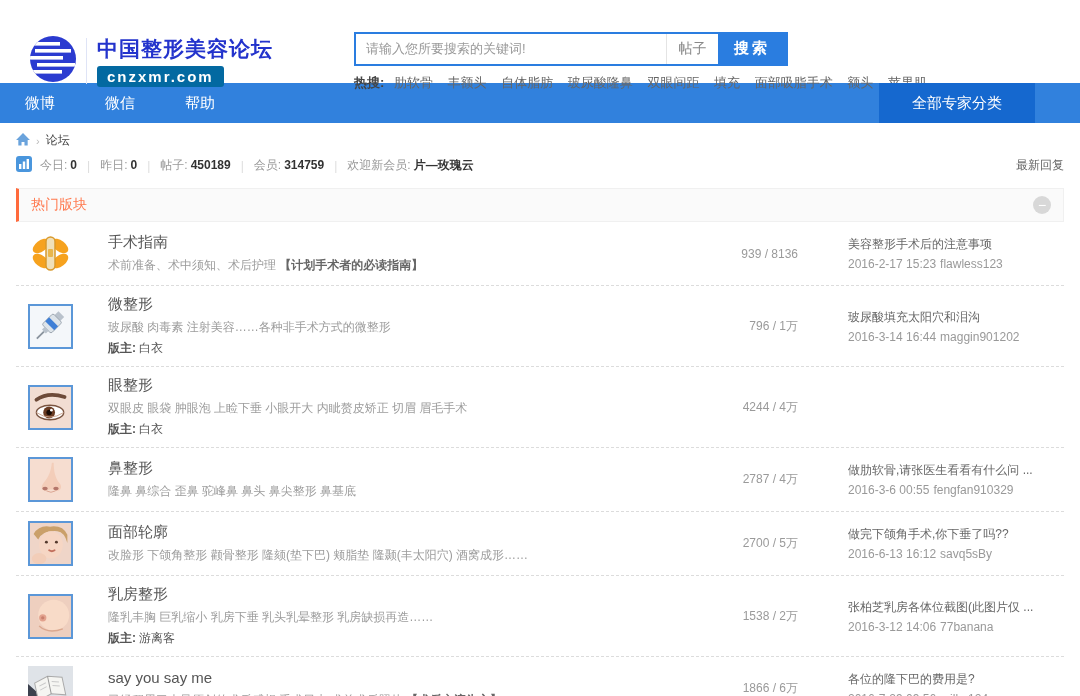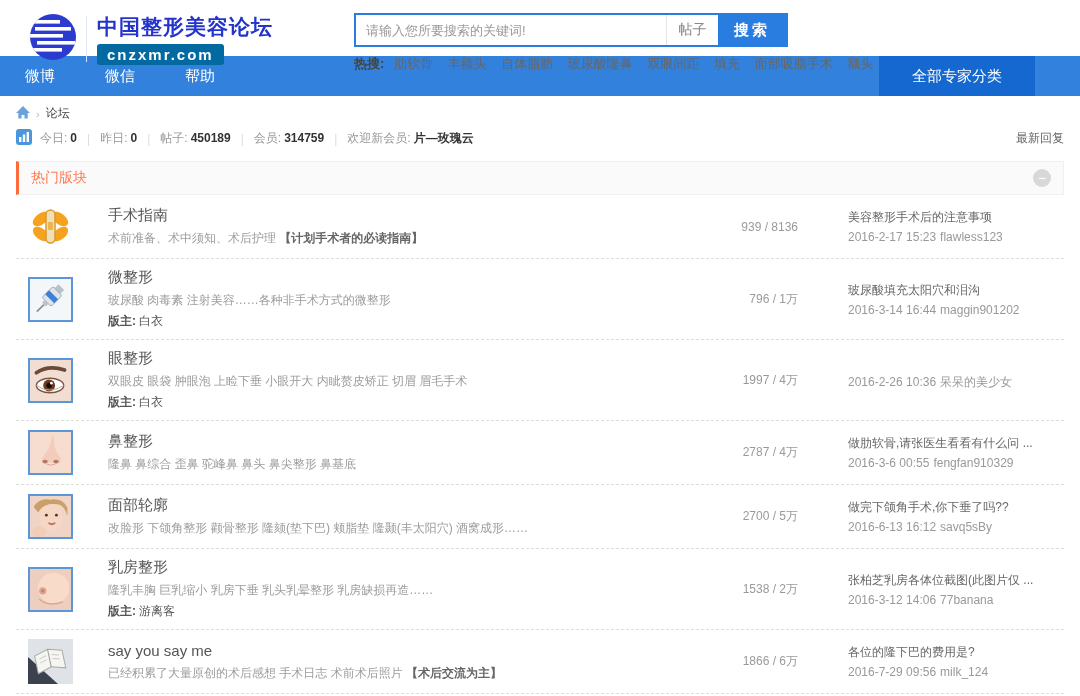--- a/index.html
+++ b/index.html
@@ -1,21 +1,21 @@
 <!DOCTYPE html>
 <html><head>
 <meta charset="utf-8">
 <style>
   * { box-sizing: border-box; margin: 0; padding: 0; }
   html,body { width:1080px; height:696px; overflow:hidden; background:#fff;
     font-family:"Liberation Sans","DejaVu Sans",sans-serif; }
   a { text-decoration:none; cursor:pointer; }
 
   
-  .site-header { display:flex; align-items:flex-start; padding:12px 16px 0 28px; height:56px; }
+  .site-header { display:flex; align-items:center; padding:12px 16px 0 28px; height:56px;margin-top:27px; }
   .logo { display:flex; align-items:center; width:310px; cursor:pointer; }
   .logo-divider { width:1px; height:46px; background:#dfe4f6; margin:0 10px 0 8px; }
   .logo-cn { color:#2333cc; font-weight:bold; font-size:21px; letter-spacing:1px; }
   .logo-domain { display:inline-block; background:#0369a1; color:#fff; font-weight:bold;
     font-size:15px; padding:2px 10px; border-radius:3px; letter-spacing:2px; margin-top:3px; }
   .search-area { margin-left:16px; padding-top:1px; }
   .search-box { display:flex; width:434px; height:34px; border:2px solid #2a7de0; background:#fff; }
   .search-box input { flex:1; border:none; outline:none; padding:0 10px; font-size:13px; color:#333;
     font-family:"Liberation Sans","DejaVu Sans",sans-serif; }
   .search-box input::placeholder { color:#999; }
@@ -222,23 +222,22 @@
         <circle cx="21" cy="28" r="3" fill="#180b06"></circle>
         <circle cx="23.5" cy="25.5" r="1.5" fill="#fff"></circle>
         <path d="M7 28 Q22 38 37 28" stroke="#c9a28d" stroke-width="1" fill="none"></path>
       </svg>
     </div>
     <div class="f-main">
       <a class="f-title">眼整形</a>
       <div class="f-desc">双眼皮 眼袋 肿眼泡 上睑下垂 小眼开大 内眦赘皮矫正 切眉 眉毛手术</div>
       <div class="f-mod"><b>版主:</b><a>白衣</a></div>
     </div>
-    <div class="f-count">1997 / 4万</div>
-    <div class="f-latest">
-      <div class="f-latest-meta"><span>2016-2-26 10:36</span><a>呆呆的美少女</a></div>
+    <div class="f-count">4244 / 4万</div>
+    <div class="f-latest">
     </div>
   </div>
 
   <div class="forum-row">
     <div class="f-icon photo">
       <svg viewBox="0 0 45 45">
         <rect width="45" height="45" fill="#f6ddd0"></rect>
         <path d="M24 4 C23 14 20 20 15 26 C11 31 13 35 18 35 C20 33 27 33 29 35 C34 35 36 30 32 26 C28 21 26 14 26 4 Z" fill="#f3cdb9"></path>
         <ellipse cx="16.5" cy="32.5" rx="3" ry="2" fill="#b4766a"></ellipse>
         <ellipse cx="28.5" cy="32.5" rx="3" ry="2" fill="#b4766a"></ellipse>

